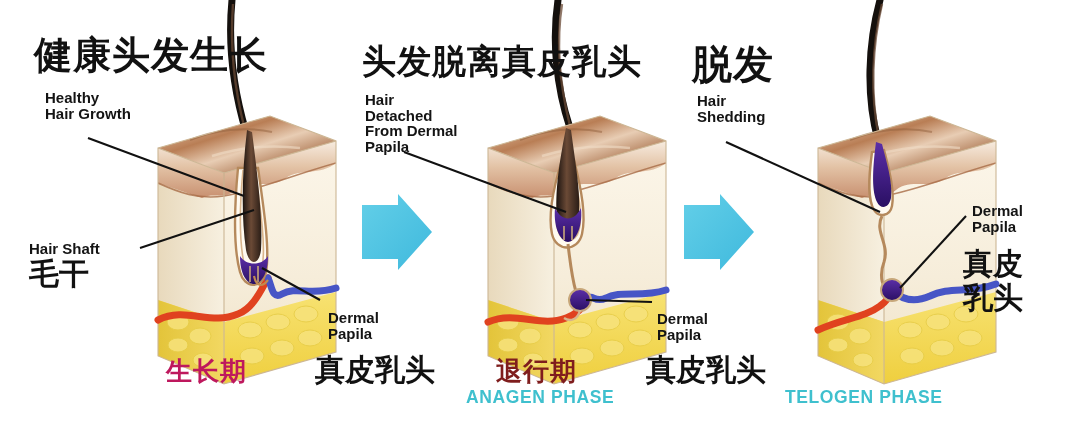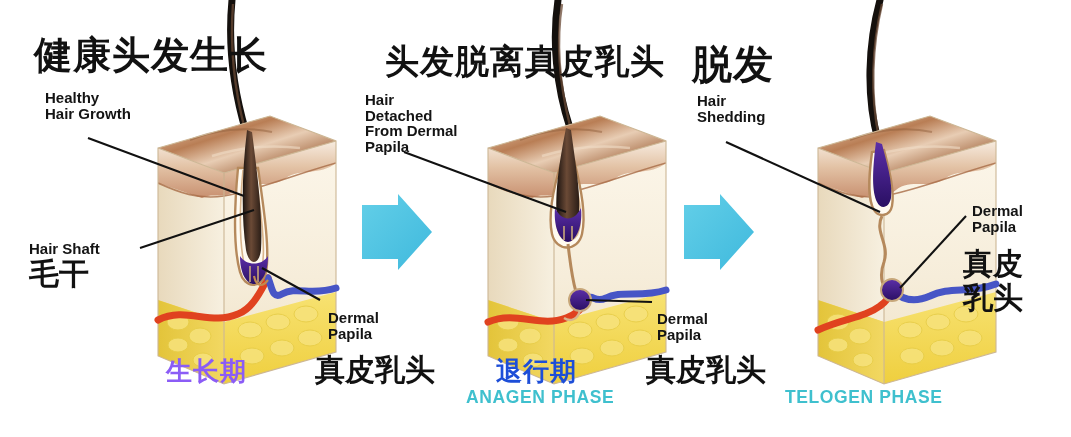--- a/index.html
+++ b/index.html
@@ -273,34 +273,34 @@
   <div class="abs en-label" style="left:45px;top:90px;">Healthy
 Hair Growth</div>
 
   <div class="abs en-label" style="left:29px;top:241px;">Hair Shaft</div>
   <div class="abs cn-sub" style="left:29px;top:258px;">毛干</div>
 
   <div class="abs en-label" style="left:328px;top:310px;">Dermal
 Papila</div>
   <div class="abs cn-sub" style="left:315px;top:354px;">真皮乳头</div>
 
-  <div class="abs phase-cn" style="left:166px;top:358px;color:#8b5cf6;">生长期</div>
-
-  <div class="abs cn-title" style="left:362px;top:44px;font-size:34px;margin-left:23px;">头发脱离真皮乳头</div>
+  <div class="abs phase-cn" style="left:166px;top:358px;color:#be185d;">生长期</div>
+
+  <div class="abs cn-title" style="left:362px;top:44px;font-size:34px;">头发脱离真皮乳头</div>
 
   <div class="abs en-label" style="left:365px;top:92px;">Hair
 Detached
 From Dermal
 Papila</div>
 
   <div class="abs en-label" style="left:657px;top:311px;">Dermal
 Papila</div>
   <div class="abs cn-sub" style="left:646px;top:354px;">真皮乳头</div>
 
-  <div class="abs phase-cn" style="left:496px;top:358px;color:#1d4ed8;">退行期</div>
+  <div class="abs phase-cn" style="left:496px;top:358px;color:#7f1d1d;">退行期</div>
   <div class="abs phase-en" style="left:466px;top:388px;color:#3FC0CE;">ANAGEN PHASE</div>
 
   <div class="abs cn-title" style="left:692px;top:44px;font-size:40px;">脱发</div>
 
   <div class="abs en-label" style="left:697px;top:93px;">Hair
 Shedding</div>
 
   <div class="abs en-label" style="left:972px;top:203px;">Dermal
 Papila</div>
   <div class="abs cn-sub" style="left:963px;top:247px;line-height:34px;">真皮

